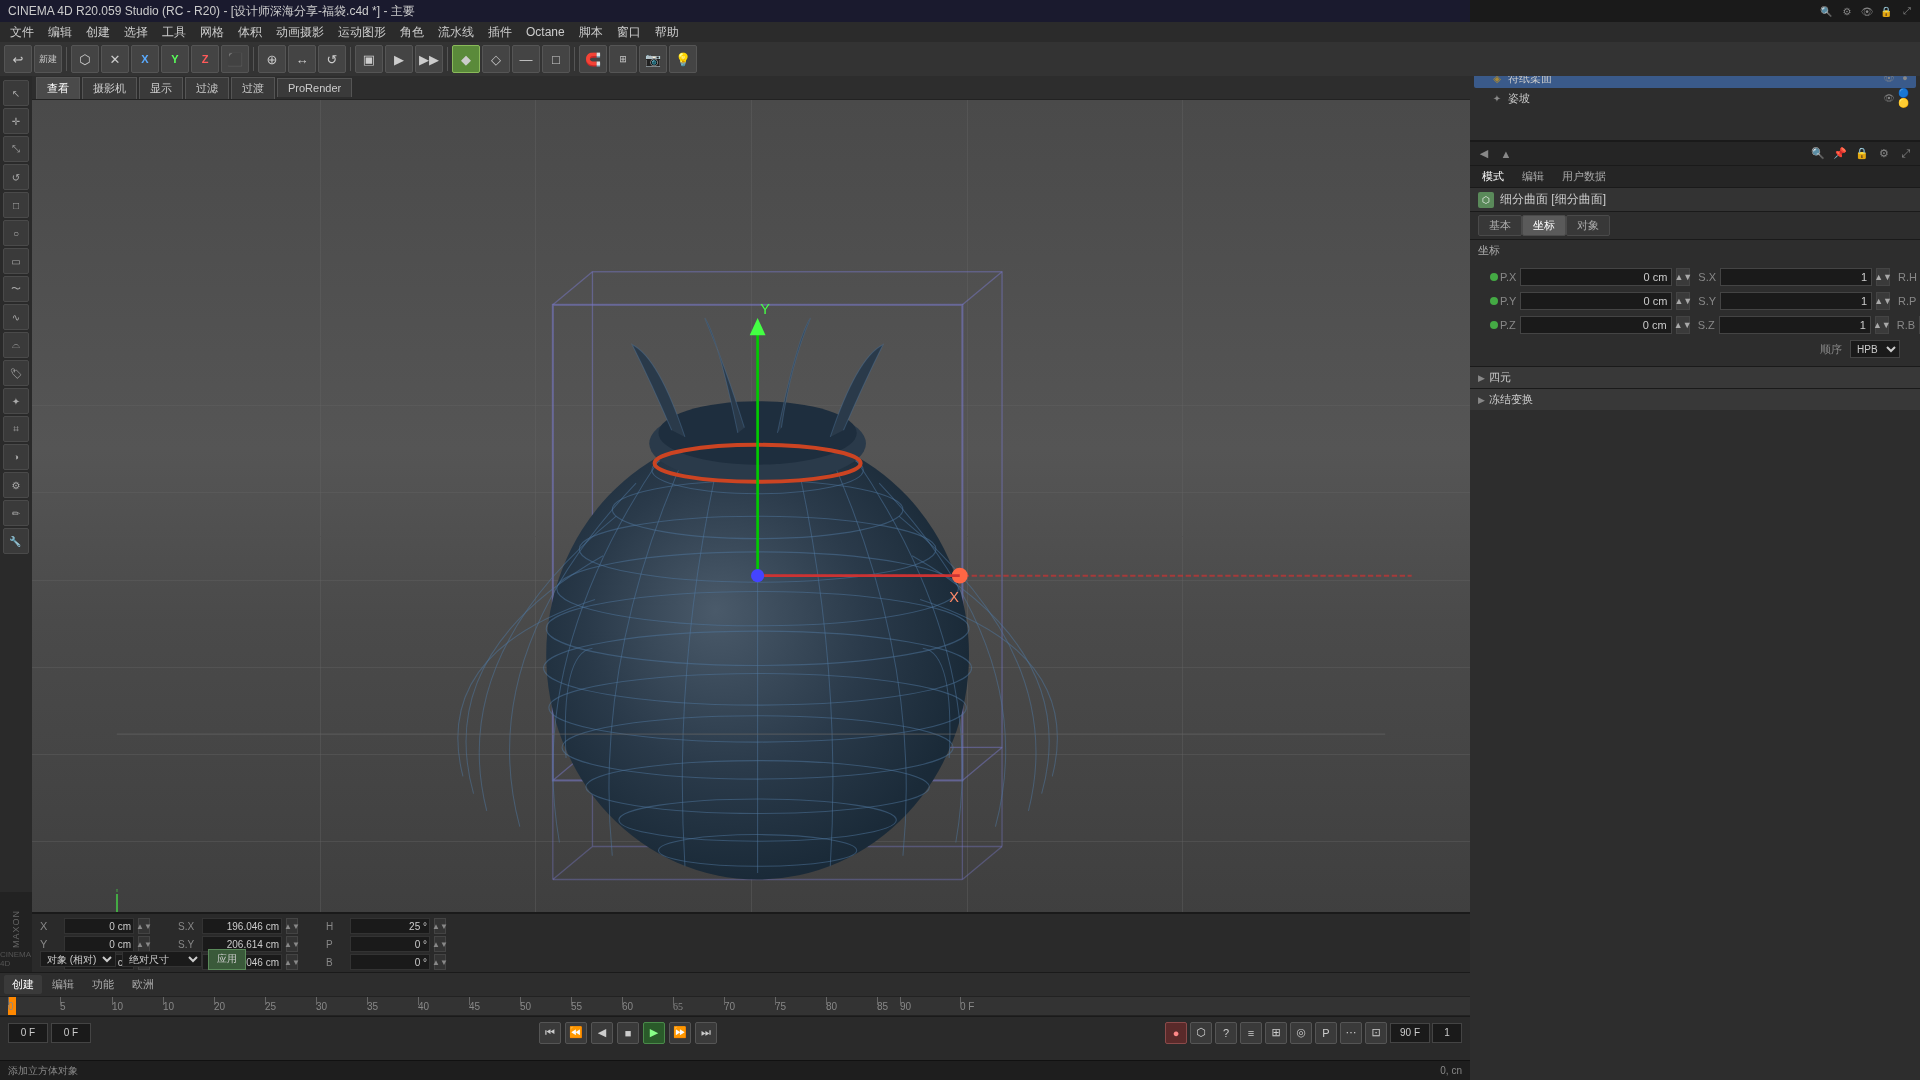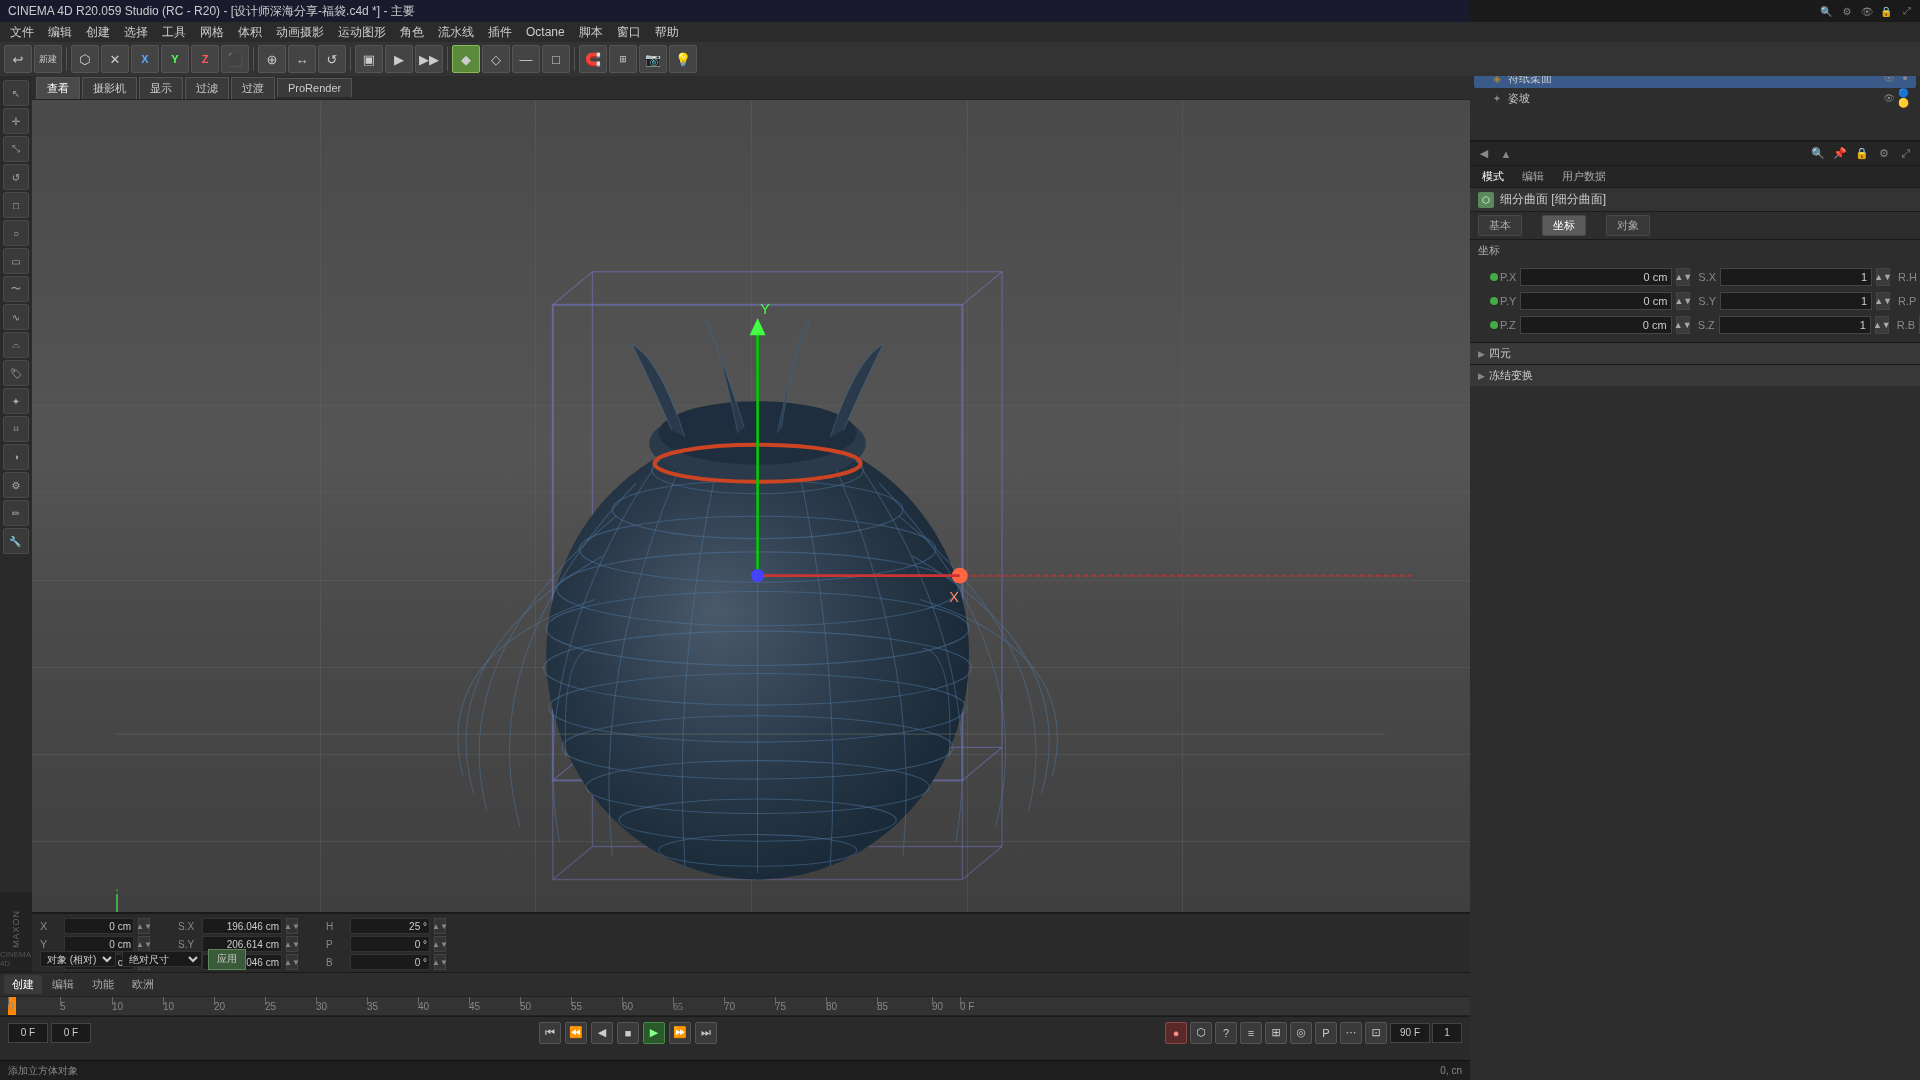--- a/index.html
+++ b/index.html
@@ -396,21 +396,21 @@
       cursor: pointer;
     }
     .attr-tab.active { color: #fff; }
 
     #attr-mode-tabs {
       height: 28px;
       background: #2d2d2d;
       display: flex;
       align-items: center;
       padding: 0 8px;
-      gap: 20px;
+      gap: 0;
       border-bottom: 1px solid #1a1a1a;
     }
     .attr-mode-tab {
       padding: 2px 10px;
       background: #383838;
       border: 1px solid #4a4a4a;
       color: #aaa;
       font-size: 11px;
       cursor: pointer;
       border-radius: 2px;
@@ -1098,20 +1098,26 @@
         <span class="coord-separator"></span>
         <div class="coord-label">S.Z</div>
         <input class="coord-input" type="text" value="1" style="">
         <div class="coord-arrow-btn">▲▼</div>
         <span class="coord-separator"></span>
         <div class="coord-label">R.B</div>
         <input class="coord-input" type="text" value="0 °" style="">
 
       </div>
 
+      <div class="coord-row" style="justify-content:flex-end;gap:8px;">
+        <span style="color:#888;font-size:11px;">顺序</span>
+        <select class="order-select">
+          <option>HPB</option>
+        </select>
+      </div>
     </div>
 
     <div class="section-header">
       <span class="section-arrow">▶</span>
       <span>四元</span>
     </div>
     <div class="section-header">
       <span class="section-arrow">▶</span>
       <span>冻结变换</span>
     </div>
@@ -1197,21 +1203,21 @@
     <div class="ruler-mark" style="left:418px;">40</div>
     <div class="ruler-mark" style="left:469px;">45</div>
     <div class="ruler-mark" style="left:520px;">50</div>
     <div class="ruler-mark" style="left:571px;">55</div>
     <div class="ruler-mark" style="left:622px;">60</div>
     <div class="ruler-mark" style="left:673px;font-family:Liberation Serif, serif;">65</div>
     <div class="ruler-mark" style="left:724px;">70</div>
     <div class="ruler-mark" style="left:775px;">75</div>
     <div class="ruler-mark" style="left:826px;">80</div>
     <div class="ruler-mark" style="left:877px;">85</div>
-    <div class="ruler-mark" style="left:932px;">90</div>
+    <div class="ruler-mark" style="left:900px;">90</div>
     <div class="ruler-mark" style="left:960px;">0 F</div>
   </div>
 
   <div id="transport-row">
 
     <div style="display:flex;align-items:center;gap:2px;">
       <input class="frame-input" type="text" value="0 F" style="">
     </div>
     <div style="display:flex;align-items:center;gap:2px;">
       <input class="frame-input" type="text" value="0 F" style="">

